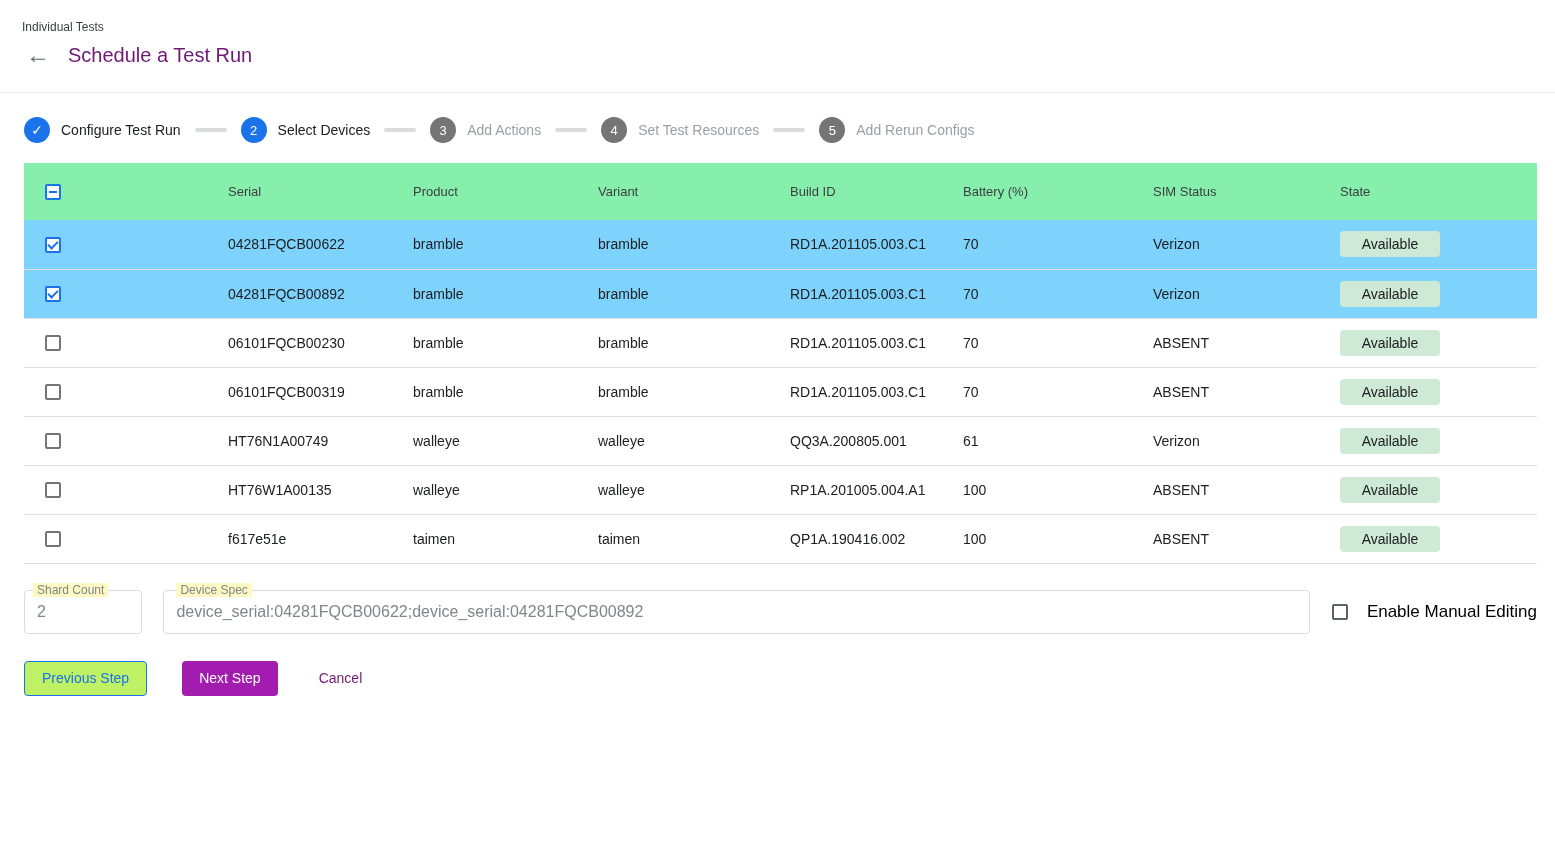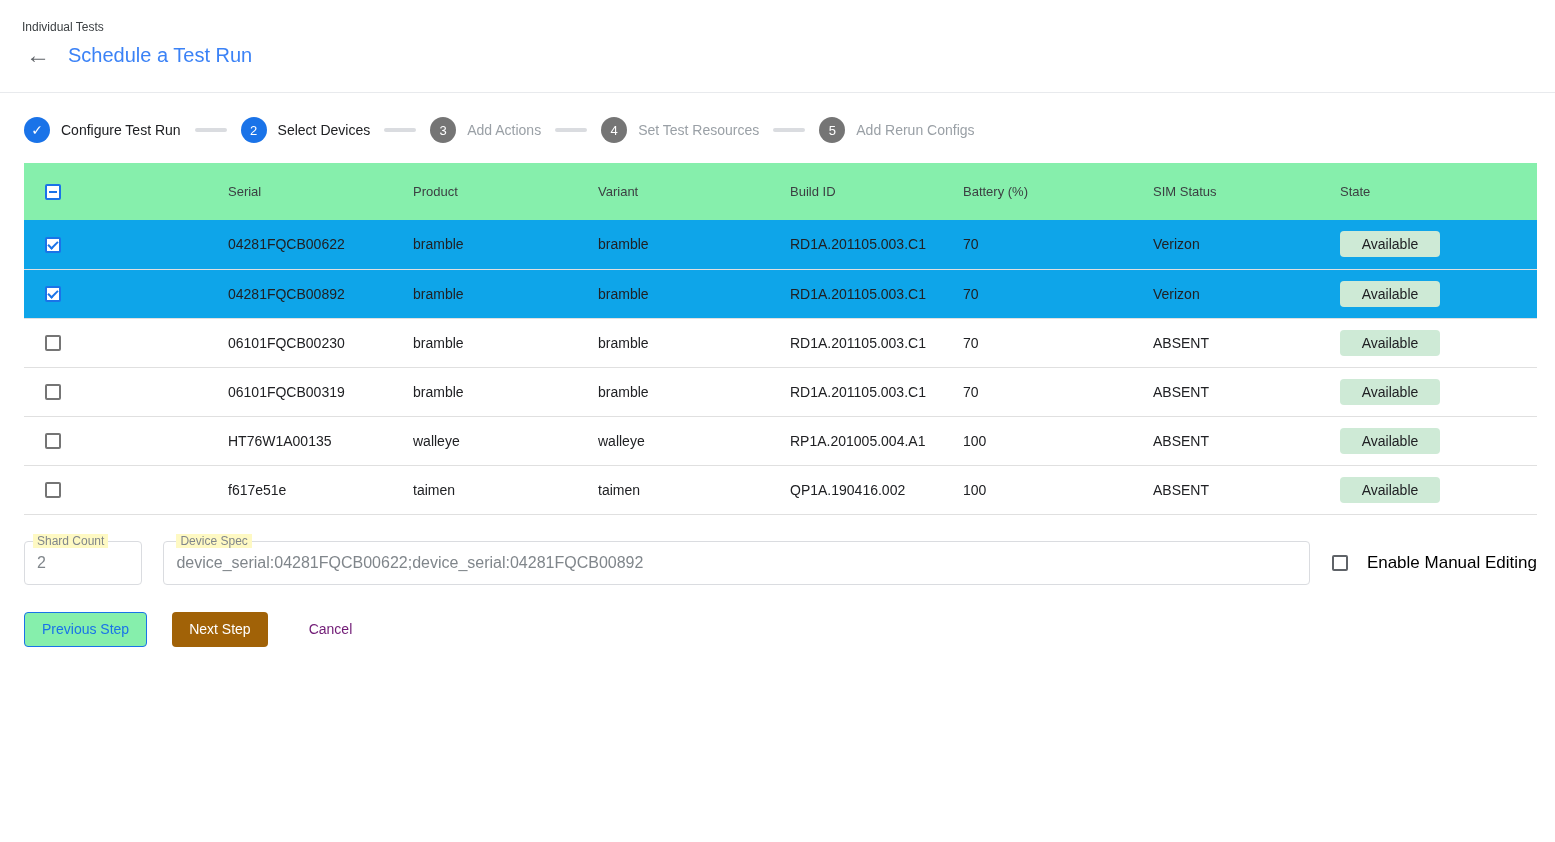--- a/index.html
+++ b/index.html
@@ -8,21 +8,21 @@
     width:1555px; height:842px; overflow:hidden;
     background:#ffffff; color:#202124;
     font-family:"Liberation Sans", sans-serif;
   }
 
   
   .page-header { padding:20px 0 24px 22px; border-bottom:1px solid #e8eaed; }
   .breadcrumb { font-size:12px; color:#3c4043; }
   .title-row { display:flex; align-items:center; margin-top:8px; }
   .back-arrow { font-size:24px; color:#5f6368; width:26px; margin-left:4px; cursor:pointer; line-height:26px; }
-  .page-title { font-size:20px; color:#3b82f6; margin-left:16px; }
+  .page-title { font-size:20px; color:#701a75; margin-left:16px; }
 
   
   .stepper { display:flex; align-items:center; padding:24px 0 0 24px; }
   .step { display:flex; align-items:center; }
   .step-circle {
     width:26px; height:26px; border-radius:50%;
     display:flex; align-items:center; justify-content:center;
     color:#fff; font-size:13px; font-weight:500; flex:none;
   }
   .step-circle.done, .step-circle.active { background:#1a73e8; }
@@ -30,21 +30,21 @@
   .step-label { margin-left:11px; font-size:14px; color:#202124; white-space:nowrap; }
   .step-label.dim { color:#9aa0a6; }
   .connector { width:32px; height:4px; border-radius:2px; background:#dadce0; margin:0 14px; flex:none; }
   .check-glyph { font-size:14px; line-height:1; }
 
   
   table.devices { border-collapse:collapse; table-layout:fixed; width:1513px; margin:20px 18px 0 24px; }
   table.devices thead tr { background:#86efac; height:57px; }
   table.devices th { font-size:13px; font-weight:400; color:#3c4043; text-align:left; padding:0; }
   table.devices tbody tr { height:49px; border-bottom:1px solid #e0e0e0; background:#fff; }
-  table.devices tbody tr.selected { background:#0ea5e9; }
+  table.devices tbody tr.selected { background:#7dd3fc; }
   table.devices td { font-size:14px; color:#202124; padding:0; }
   .cb-cell { padding-left:21px !important; }
 
   .cb {
     width:16px; height:16px; border:2px solid #757575; border-radius:2px;
     background:#fff; display:inline-block; position:relative; cursor:pointer; vertical-align:middle;
   }
   .cb.checked { border-color:#1a73e8; }
   .cb.checked::after {
     content:""; position:absolute; left:3px; top:0px; width:4px; height:8px;
@@ -79,22 +79,22 @@
   }
   .manual-edit-label { margin-left:19px; font-size:17px; color:#000000; white-space:nowrap; }
 
   
   .actions-row { display:flex; align-items:center; margin:27px 0 0 24px; }
   .btn {
     height:35px; border-radius:4px; font-size:14px; font-weight:500;
     display:flex; align-items:center; justify-content:center; cursor:pointer;
     font-family:"Liberation Sans", sans-serif;
   }
-  .btn-outline { border:1px solid #1a73e8; background:#86efac; color:#1a73e8; padding:0 17px; }
-  .btn-primary { border:none; background:#a16207; color:#fff; padding:0 17px; margin-left:25px; }
+  .btn-outline { border:1px solid #1a73e8; background:#bef264; color:#1a73e8; padding:0 17px; }
+  .btn-primary { border:none; background:#a21caf; color:#fff; padding:0 17px; margin-left:35px; }
   .btn-text { color:#701a75; margin-left:35px; background:none; border:none; }
 </style>
 </head>
 <body>
 
 <div class="page-header">
   <div class="breadcrumb">Individual Tests</div>
   <div class="title-row">
     <span class="back-arrow">←</span>
     <span class="page-title">Schedule a Test Run</span>
@@ -189,20 +189,30 @@
       <td>06101FQCB00319</td>
       <td>bramble</td>
       <td>bramble</td>
       <td>RD1A.201105.003.C1</td>
       <td>70</td>
       <td>ABSENT</td>
       <td><span class="badge">Available</span></td>
     </tr>
     <tr>
       <td class="cb-cell"><span class="cb"></span></td>
+      <td>HT76N1A00749</td>
+      <td>walleye</td>
+      <td>walleye</td>
+      <td>QQ3A.200805.001</td>
+      <td>61</td>
+      <td>Verizon</td>
+      <td><span class="badge">Available</span></td>
+    </tr>
+    <tr>
+      <td class="cb-cell"><span class="cb"></span></td>
       <td>HT76W1A00135</td>
       <td>walleye</td>
       <td>walleye</td>
       <td>RP1A.201005.004.A1</td>
       <td>100</td>
       <td>ABSENT</td>
       <td><span class="badge">Available</span></td>
     </tr>
     <tr>
       <td class="cb-cell"><span class="cb"></span></td>

